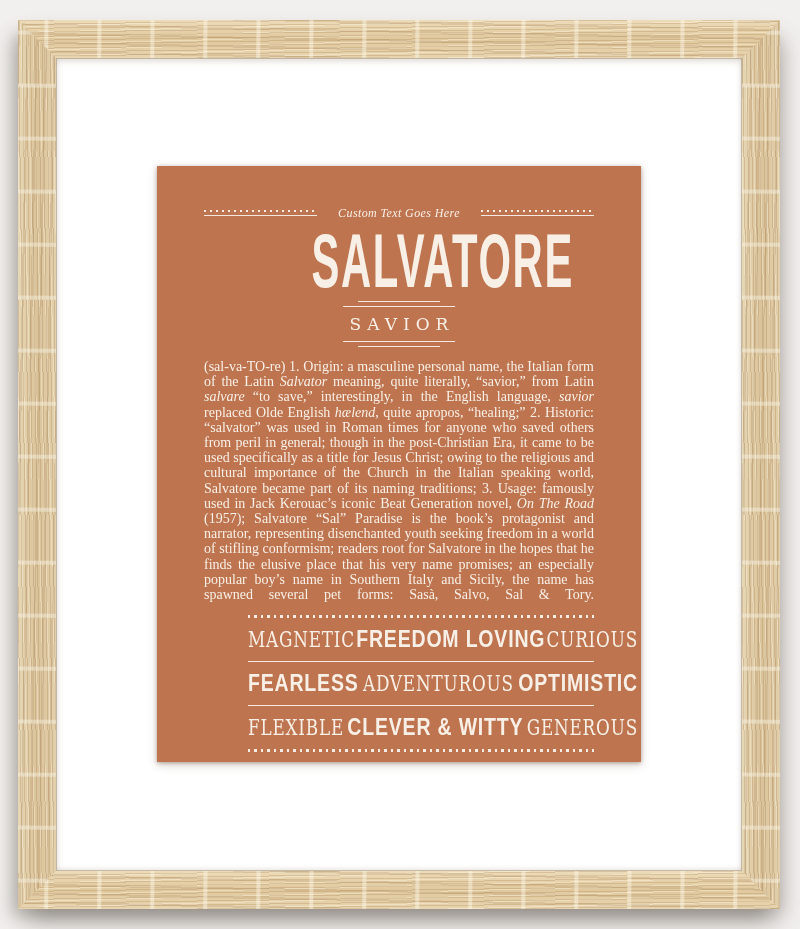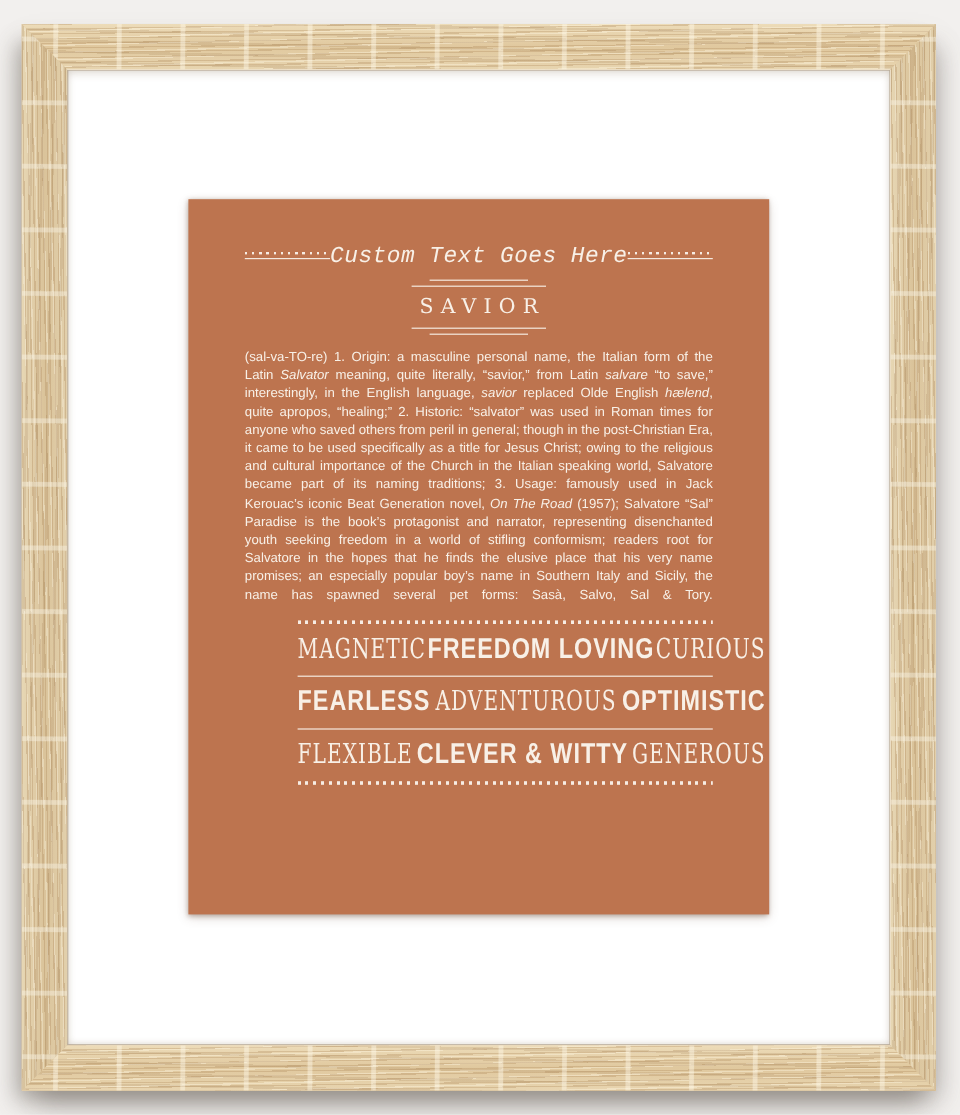--- a/index.html
+++ b/index.html
@@ -63,22 +63,22 @@
   .print-inner { position:absolute; inset:0; padding:36px 47px 0; }
   
   .custom-row { display:flex; align-items:center; justify-content:space-between; height:22px; }
   .decor { width:113px; }
   .decor .dots {
     height:2px; margin-bottom:3px;
     background-image: repeating-linear-gradient(90deg, rgba(250,243,236,.95) 0 2px, rgba(0,0,0,0) 2px 6px);
   }
   .decor .rule { height:1px; background: rgba(250,243,236,.92); }
   .script-text {
-    font-family:Liberation Mono, monospace; font-style:italic;
-    font-size:19px; letter-spacing:.4px; white-space:nowrap;
+    font-family:Liberation Serif, serif; font-style:italic;
+    font-size:12px; letter-spacing:.4px; white-space:nowrap;
   }
   
   .name { margin-top:6px; height:62px; line-height:62px; }
   .name-inner {
     display:inline-block; white-space:nowrap;
     font-family:"Liberation Sans", sans-serif; font-weight:700;
     font-size:76px; line-height:62px; letter-spacing:3px;
     transform: scale(.55, 1); transform-origin:50% 50%;
   }
   
@@ -88,22 +88,22 @@
   .rule-long  { width:112px; margin-top:4px; }
   .rule-long.below { margin-top:0; }
   .rule-short.below { margin-top:4px; }
   .subtitle {
     font-family:"DejaVu Serif", serif; font-size:17px;
     letter-spacing:6px; padding-left:6px; margin:7px 0;
   }
   
   .definition {
     margin-top:12px;
-    font-family:Liberation Sans, sans-serif;
-    font-size:11px; line-height:15.2px;
+    font-family:Liberation Serif, serif;
+    font-size:14px; line-height:15.2px;
     text-align:justify; text-align-last:justify;
     color: var(--print-text, #f8f0e7);
   }
   .definition i { font-style:italic; }
   
   .traits { margin-top:13px;margin-left:44px; }
   .dotline {
     height:3px;
     background-image: repeating-linear-gradient(90deg, rgba(250,243,236,.95) 0 2.5px, rgba(0,0,0,0) 2.5px 6.5px);
   }
@@ -141,20 +141,23 @@
               <div class="dots"></div>
               <div class="rule"></div>
             </div>
             <div class="script-text">Custom Text Goes Here</div>
             <div class="decor">
               <div class="dots"></div>
               <div class="rule"></div>
             </div>
           </div>
 
+          <div class="name">
+            <span class="name-inner">SALVATORE</span>
+          </div>
 
           <div class="savior-group">
             <div class="rule-c rule-short"></div>
             <div class="rule-c rule-long"></div>
             <div class="subtitle">SAVIOR</div>
             <div class="rule-c rule-long below"></div>
             <div class="rule-c rule-short below"></div>
           </div>
 
           <div class="definition"><span>(sal-va-TO-re)  1. Origin:  a masculine personal name, the Italian form of the Latin </span><i>Salvator</i><span> meaning, quite literally, “savior,” from Latin </span><i>salvare</i><span> “to save,” interestingly, in the English language, </span><i>savior</i><span> replaced Olde English </span><i>hælend</i><span>, quite apropos, “healing;”  2. Historic:  “salvator” was used in Roman times for anyone who saved others from peril in general; though in the post-Christian Era, it came to be used specifically as a title for Jesus Christ; owing to the religious and cultural importance of the Church in the Italian speaking world, Salvatore became part of its naming traditions; 3. Usage:  famously used in Jack Kerouac’s iconic Beat Generation novel, </span><i>On The Road</i><span> (1957); Salvatore “Sal” Paradise is the book’s protagonist and narrator, representing disenchanted youth seeking freedom in a world of stifling conformism; readers root for Salvatore in the hopes that he finds the elusive place that his very name promises; an especially popular boy’s name in Southern Italy and Sicily, the name has spawned several pet forms: Sasà, Salvo, Sal &amp; Tory.</span></div>

